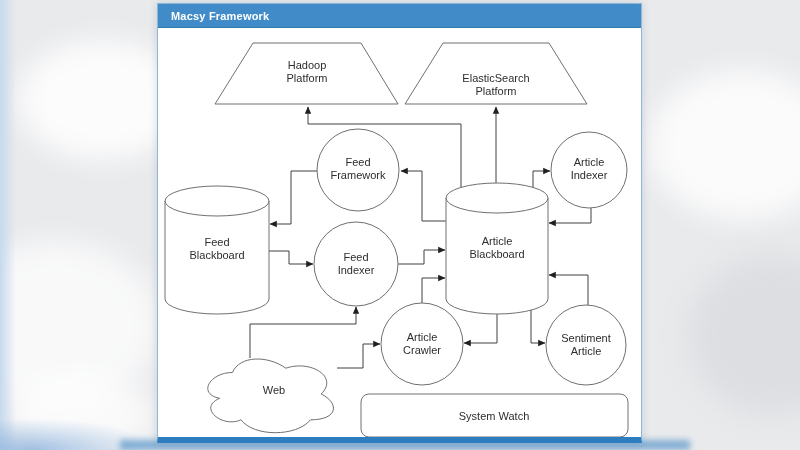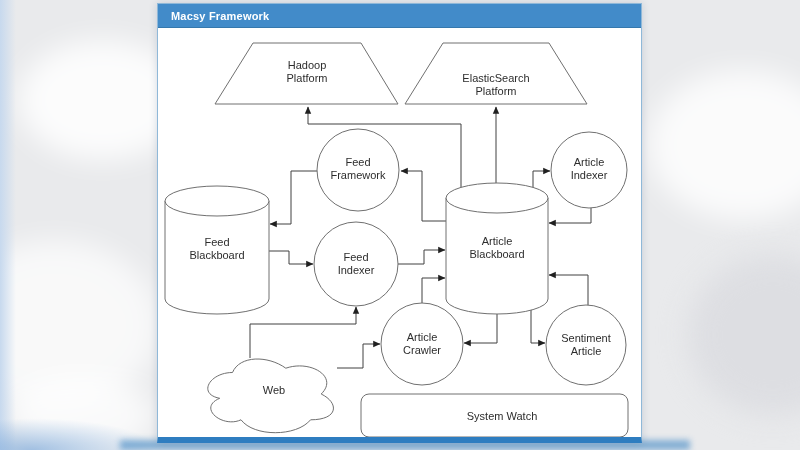--- a/index.html
+++ b/index.html
@@ -142,21 +142,21 @@
       <div>Article</div>
         <div>Crawler</div>
     </div>
     <div class="nlabel" style="left:428px;top:341px">
       <div>Sentiment</div>
         <div>Article</div>
     </div>
     <div class="nlabel" style="left:116px;top:386px">
       <div>Web</div>
     </div>
-    <div class="nlabel" style="left:344px;top:412px">
+    <div class="nlabel" style="left:336px;top:412px">
       <div>System Watch</div>
     </div>
   </div>
 
   <div class="titlebar">
     <span class="title">Macsy Framework</span>
   </div>
 </div>
 
 </body></html>

